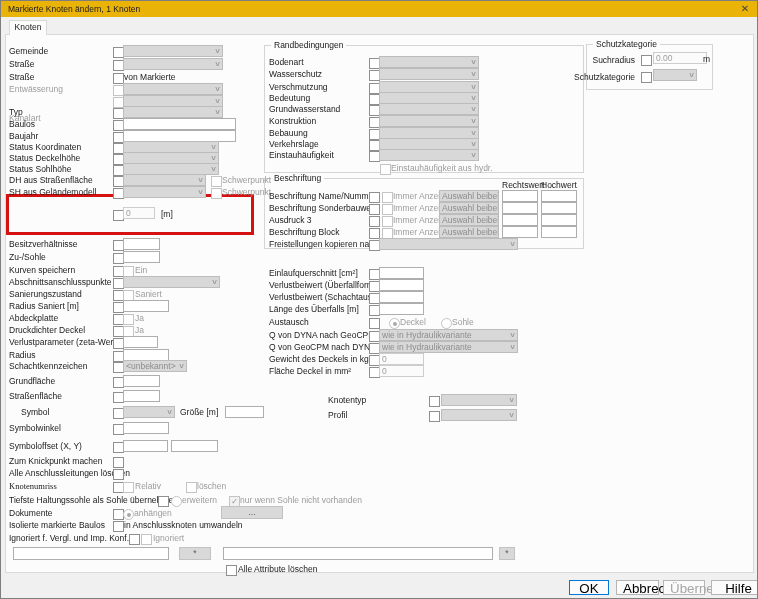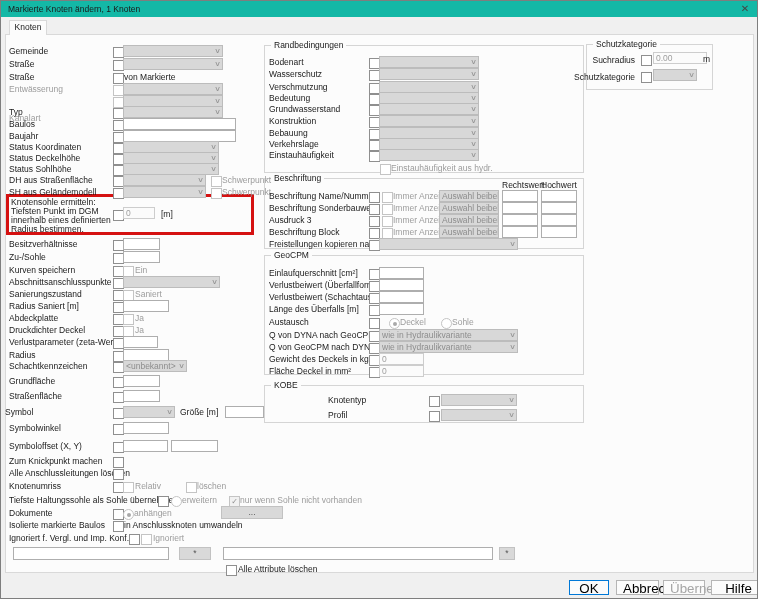--- a/index.html
+++ b/index.html
@@ -2,21 +2,21 @@
 <html><head>
 <meta charset="utf-8">
 <style>
   html,body{margin:0;padding:0;background:#e8e8e8;}
   #dialog{
     position:relative;width:758px;height:599px;
     background:#f0f0f0;border:1px solid #7e7e7e;box-sizing:border-box;
     font-family:"Liberation Sans",sans-serif;font-size:8.5px;color:#1a1a1a;
     overflow:hidden;
   }
-  .titlebar{position:absolute;left:0;top:0;width:100%;height:16px;background:#14b8a6;}
+  .titlebar{position:absolute;left:0;top:0;width:100%;height:16px;background:#eab308;}
   .title{position:absolute;left:7px;top:3px;white-space:nowrap;}
   .close{position:absolute;right:6px;top:2px;width:12px;height:12px;text-align:center;
          line-height:12px;color:#444;font-size:10px;cursor:default;}
   .tab{position:absolute;left:8px;top:19px;width:38px;height:15px;background:#fcfcfc;
        border:1px solid #d9d9d9;border-bottom:none;box-sizing:border-box;
        text-align:center;line-height:13px;z-index:3;}
   .tabpage{position:absolute;left:4px;top:33px;width:749px;height:539px;background:#fcfcfc;
        border:1px solid #d9d9d9;box-sizing:border-box;z-index:1;}
   .grp{position:absolute;border:1px solid #d5d5d5;box-sizing:border-box;z-index:2;}
   .grp>span{position:absolute;top:-6px;left:6px;background:#fcfcfc;padding:0 3px;white-space:nowrap;}
@@ -59,26 +59,20 @@
 
   <div class="tabpage"></div>
   <div class="tab">Knoten</div>
 
   <div class="grp" style="left:263px;top:44px;width:320px;height:128px;">
     <span>Randbedingungen</span>
   </div>
   <div class="grp" style="left:263px;top:177px;width:320px;height:71px;padding-left:18px;">
     <span>Beschriftung</span>
   </div>
-  <div class="grp" style="left:263px;top:254px;width:320px;height:120px;">
-    <span>GeoCPM</span>
-  </div>
-  <div class="grp" style="left:263px;top:384px;width:320px;height:38px;">
-    <span>KOBE</span>
-  </div>
   <div class="grp" style="left:585px;top:43px;width:127px;height:46px;">
     <span>Schutzkategorie</span>
   </div>
 
   <div class="redbox"></div>
 
   <button class="footer-btn default" style="left:568px;top:579px;width:40px;">OK</button>
   <button class="footer-btn" style="left:615px;top:579px;width:43px;">Abbrechen</button>
   <button class="footer-btn dis" style="left:662px;top:579px;width:42px;">Übernehmen</button>
   <button class="footer-btn" style="left:710px;top:579px;width:55px;">Hilfe</button>
@@ -148,24 +142,20 @@
     <div class="ctl cb dis" style="left: 210px; top: 175px;"></div>
     <div class="ctl lbl dis" style="left: 221px; top: 174px;">Schwerpunkt</div>
     <div class="ctl lbl" style="left: 8px; top: 186px;">SH aus Geländemodell</div>
     <div class="ctl cb" style="left: 112px; top: 187px;"></div>
     <div class="ctl dd" style="left: 122px; top: 185px; width: 83px;">
       <span></span>
       <span class="arr">∨</span>
     </div>
     <div class="ctl cb dis" style="left: 210px; top: 187px;"></div>
     <div class="ctl lbl dis" style="left: 221px; top: 186px;">Schwerpunkt</div>
-    <div class="ctl lbl mlt" style="left: 10px; top: 197px;">Knotensohle ermitteln:
-Tiefsten Punkt im DGM
-innerhalb eines definierten
-Radius bestimmen.</div>
     <div class="ctl cb" style="left: 112px; top: 209px;"></div>
     <div class="ctl in dis" style="left: 122px; top: 206px; width: 32px;">0</div>
     <div class="ctl lbl" style="left: 160px; top: 208px;">[m]</div>
     <div class="ctl lbl" style="left: 8px; top: 238px;">Besitzverhältnisse</div>
     <div class="ctl cb" style="left: 112px; top: 239px;"></div>
     <div class="ctl in" style="left: 122px; top: 237px; width: 37px;"></div>
     <div class="ctl lbl" style="left: 8px; top: 251px;">Zu-/Sohle</div>
     <div class="ctl cb" style="left: 112px; top: 252px;"></div>
     <div class="ctl in" style="left: 122px; top: 250px; width: 37px;"></div>
     <div class="ctl lbl" style="left: 8px; top: 264px;">Kurven speichern</div>
@@ -204,40 +194,40 @@
     <div class="ctl dd" style="left: 122px; top: 359px; width: 64px;">
       <span>&lt;unbekannt&gt;</span>
       <span class="arr">∨</span>
     </div>
     <div class="ctl lbl" style="left: 8px; top: 375px;">Grundfläche</div>
     <div class="ctl cb" style="left: 112px; top: 376px;"></div>
     <div class="ctl in" style="left: 122px; top: 374px; width: 37px;"></div>
     <div class="ctl lbl" style="left: 8px; top: 390px;">Straßenfläche</div>
     <div class="ctl cb" style="left: 112px; top: 391px;"></div>
     <div class="ctl in" style="left: 122px; top: 389px; width: 37px;"></div>
-    <div class="ctl lbl" style="left: 4px; top: 406px;">Symbol</div>
+    <div class="ctl lbl" style="left: 20px; top: 406px;">Symbol</div>
     <div class="ctl cb" style="left: 112px; top: 407px;"></div>
     <div class="ctl dd" style="left: 122px; top: 405px; width: 52px;">
       <span></span>
       <span class="arr">∨</span>
     </div>
     <div class="ctl lbl" style="left: 179px; top: 406px;">Größe [m]</div>
     <div class="ctl in" style="left: 224px; top: 405px; width: 39px;"></div>
     <div class="ctl lbl" style="left: 8px; top: 422px;">Symbolwinkel</div>
     <div class="ctl cb" style="left: 112px; top: 423px;"></div>
     <div class="ctl in" style="left: 122px; top: 421px; width: 46px;"></div>
     <div class="ctl lbl" style="left: 8px; top: 440px;">Symboloffset (X, Y)</div>
     <div class="ctl cb" style="left: 112px; top: 441px;"></div>
     <div class="ctl in" style="left: 122px; top: 439px; width: 45px;"></div>
     <div class="ctl in" style="left: 170px; top: 439px; width: 47px;"></div>
     <div class="ctl lbl" style="left: 8px; top: 455px;">Zum Knickpunkt machen</div>
     <div class="ctl cb" style="left: 112px; top: 456px;"></div>
     <div class="ctl lbl" style="left: 8px; top: 467px;">Alle Anschlussleitungen löschen</div>
     <div class="ctl cb" style="left: 112px; top: 468px;"></div>
-    <div class="ctl lbl" style="left: 8px; top: 480px;">Knotenumriss</div>
+    <div class="ctl lbl" style="left: 8px; top: 480px; font-family: Liberation Serif, serif;">Knotenumriss</div>
     <div class="ctl cb" style="left: 112px; top: 481px;"></div>
     <div class="ctl cb dis" style="left: 122px; top: 481px;"></div>
     <div class="ctl lbl dis" style="left: 134px; top: 480px;">Relativ</div>
     <div class="ctl cb dis" style="left: 185px; top: 481px;"></div>
     <div class="ctl lbl dis" style="left: 196px; top: 480px;">löschen</div>
     <div class="ctl lbl" style="left: 8px; top: 494px;">Tiefste Haltungssohle als Sohle übernehmen</div>
     <div class="ctl cb" style="left: 157px; top: 495px;"></div>
     <div class="ctl rb dis" style="left: 170px; top: 495px;"></div>
     <div class="ctl lbl dis" style="left: 181px; top: 494px;">erweitern</div>
     <div class="ctl cb dis chk" style="left: 228px; top: 495px;">✓</div>

